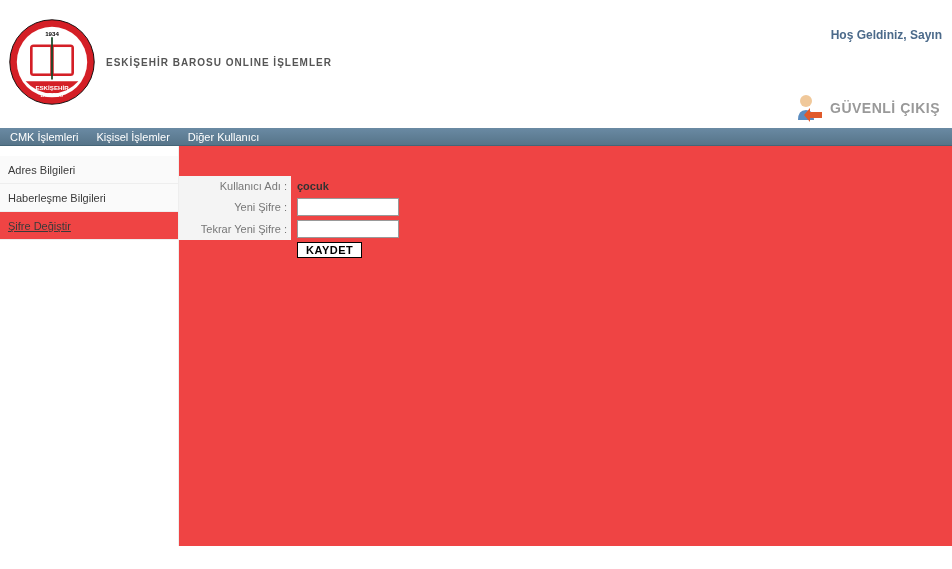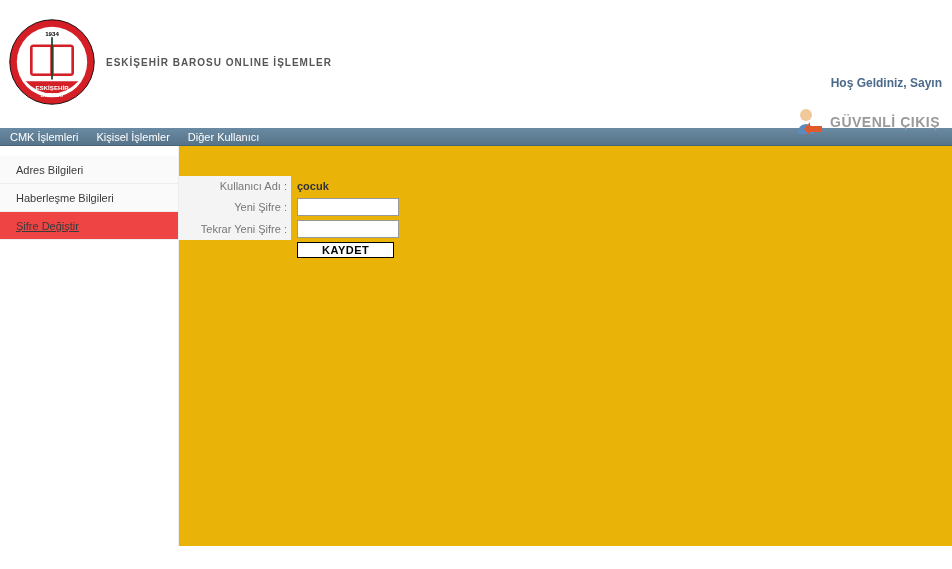--- a/index.html
+++ b/index.html
@@ -33,26 +33,25 @@
     letter-spacing: 1px;
     color: #555;
   }
   .welcome {
     position: absolute;
     right: 10px;
     top: 28px;
     font-size: 12px;
     color: #4b6a8a;
     font-weight: bold;
-    margin-top: 48px;
   }
   .logout {
     position: absolute;
     right: 12px;
-    top: 106px;
+    top: 92px;
     display: flex;
     align-items: center;
     cursor: pointer;
     text-decoration: none;
   }
   .logout-icon {
     width: 32px;
     height: 32px;
     margin-right: 6px;
   }
@@ -82,35 +81,35 @@
     min-height: 400px;
   }
   .sidebar {
     width: 178px;
     background: #ffffff;
     padding-top: 10px;
   }
   .sidebar-item {
     height: 28px;
     line-height: 28px;
-    padding-left: 16px;
+    padding-left: 8px;
     font-size: 11px;
     color: #3a3a3a;
     border-bottom: 1px solid #eee;
     cursor: pointer;
     background: #fafafa;
   }
   .sidebar-item.active {
     background: #ef4444;
     text-decoration: underline;
   }
   .main {
     flex: 1;
     padding: 30px 0 0 0;
-    background: #eab308;
+    background: #ef4444;
     border-left: 1px solid #eee;
   }
   .form-table {
     border-collapse: collapse;
     margin-left: 0;
   }
   .form-table td {
     padding: 2px 3px;
     font-size: 11px;
     vertical-align: middle;
@@ -136,21 +135,21 @@
   .username-value {
     font-weight: bold;
     color: #333;
   }
   .save-btn {
     font-family: inherit;
     font-size: 11px;
     font-weight: bold;
     background: #fff;
     border: 1px solid #000;
-    padding: 1px 24px;
+    padding: 1px 8px;
     cursor: pointer;
     letter-spacing: 0.5px;
   }
 </style>
 </head>
 <body>
 
 <div class="header">
   <div class="logo-area">
     <svg class="logo" viewBox="0 0 100 100">

